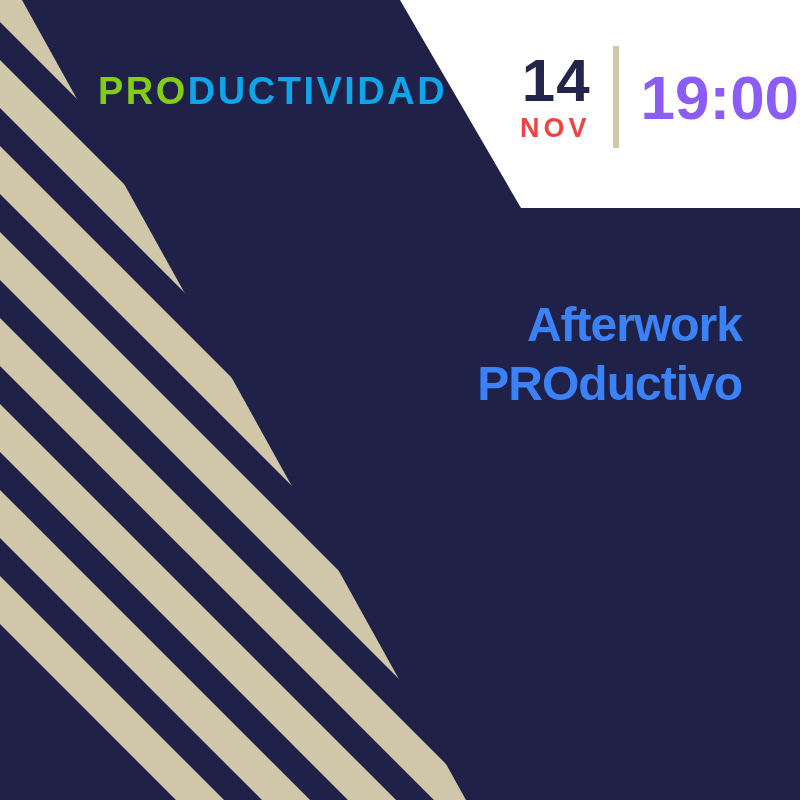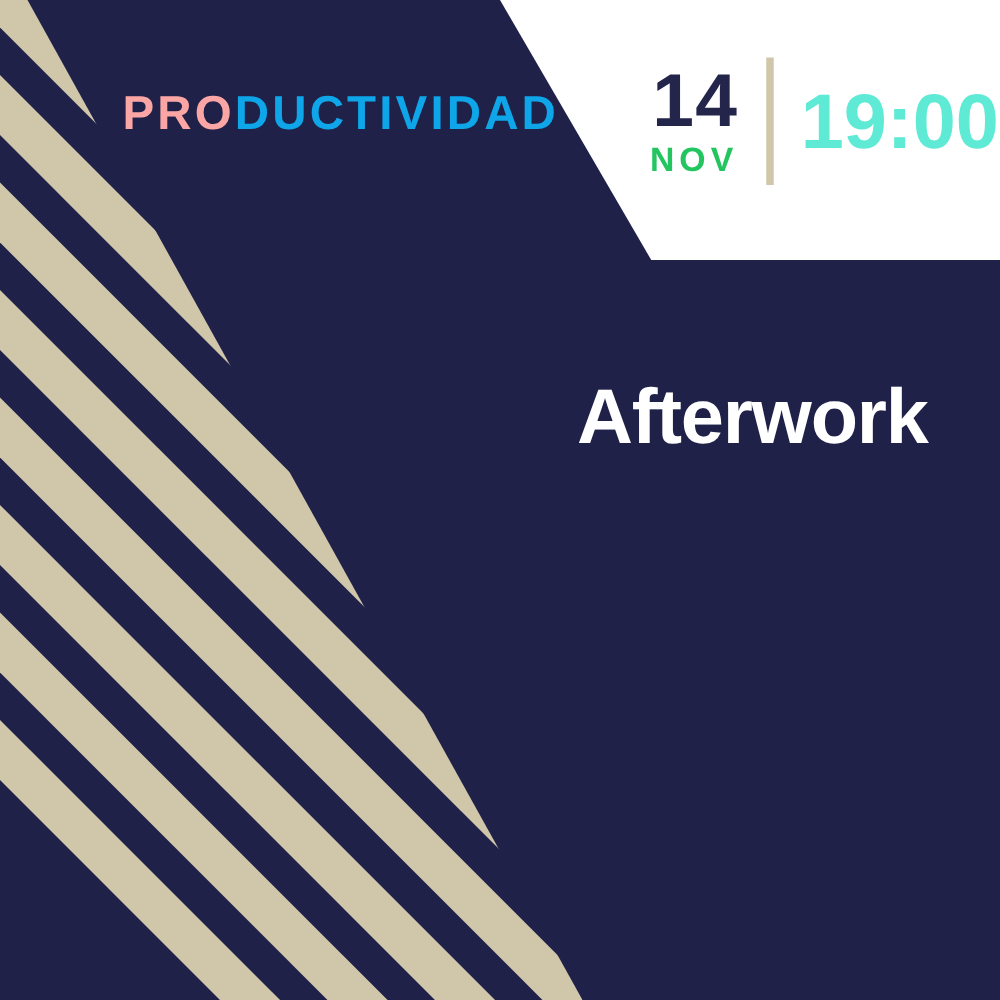--- a/index.html
+++ b/index.html
@@ -52,65 +52,65 @@
   .date-day {
     font-size: 60px;
     font-weight: bold;
     line-height: 0.95;
     color: #24254B;
     letter-spacing: 1px;
   }
   .date-month {
     font-size: 27px;
     font-weight: bold;
-    color: #22c55e;
+    color: #ef4444;
     letter-spacing: 4px;
     margin-top: 4px;
     margin-left: 4px;
   }
   .date-divider {
     width: 6px;
     background: #D0C6AA;
     margin: 4px 0 6px 0;
     flex: 0 0 6px;
   }
   .date-time {
     display: flex;
     align-items: center;
     padding-left: 22px;
     font-size: 62px;
     font-weight: bold;
-    color: #5eead4;
+    color: #8b5cf6;
     letter-spacing: 0px;
     line-height: 1;
   }
 
   
   #kicker {
     position: absolute;
     left: 98px;
     top: 70px;
     font-size: 38px;
     font-weight: bold;
     letter-spacing: 2.5px;
     white-space: nowrap;
   }
-  #kicker .accent { color: #fca5a5; }
+  #kicker .accent { color: #84cc16; }
   #kicker .plain  { color: #0ea5e9; }
 
   
   #title {
     position: absolute;
     left: 0;
     right: 58px;
     top: 296px;
     text-align: right;
-    color: #ffffff;
+    color: #3b82f6;
     font-weight: bold;
-    font-size: 62px;
+    font-size: 48px;
     line-height: 1.22;
     letter-spacing: -1px;
   }
   #title .line { display: block; white-space: nowrap; }
 </style>
 </head>
 <body>
 
 <div id="poster">
 
@@ -158,15 +158,16 @@
     <div class="date-left">
       <div class="date-day">14</div>
       <div class="date-month">NOV</div>
     </div>
     <div class="date-divider"></div>
     <div class="date-time">19:00</div>
   </div>
 
   <div id="title">
     <span class="line">Afterwork</span>
+    <span class="line">PROductivo</span>
   </div>
 
 </div>
 
 </body></html>

